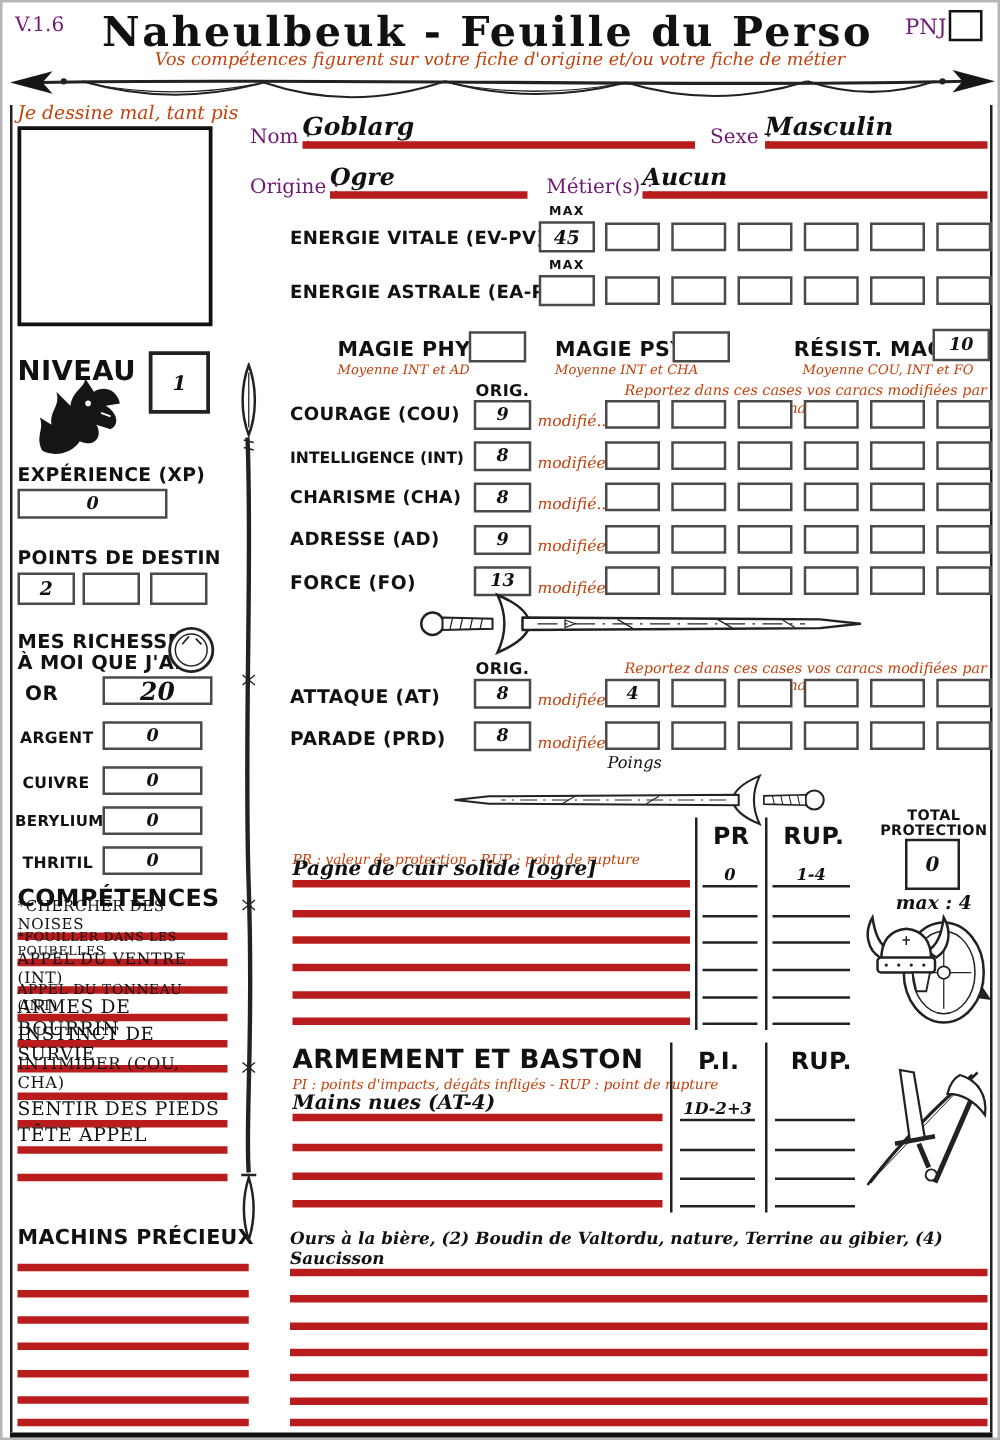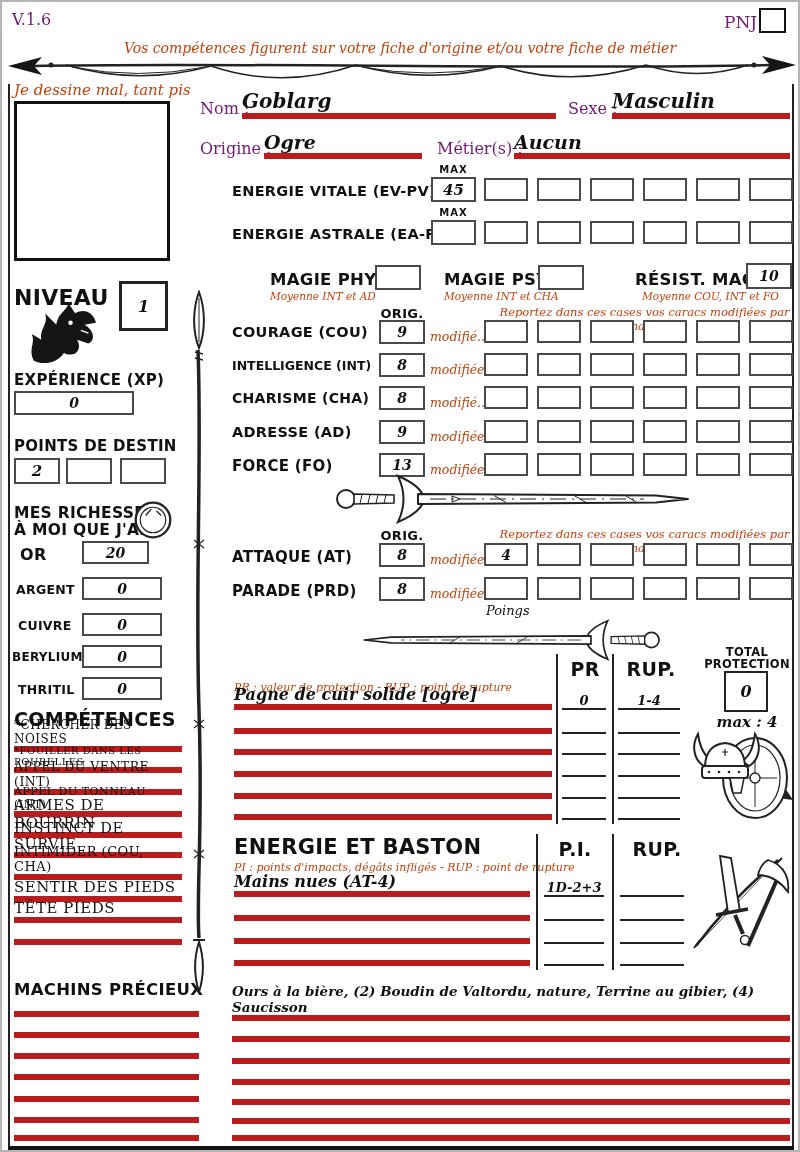--- a/index.html
+++ b/index.html
@@ -22,20 +22,21 @@
   .s0{font-size:12px}.s1{font-size:10px}.s2{font-size:12.5px}.s3{font-size:11px}.s4{font-size:15px}
   .s5{font-size:14.5px}.s6{font-size:13px}.s7{font-size:15px}.s8{font-size:15px}
   svg{display:block;}
 </style>
 </head>
 <body>
 
 <div class="page">
 
   <div class="a f-serif" style="left:10px;top:8px;font-size:16px;">V.1.6</div>
+  <div class="a title" style="left:60px;right:80px;top:4px;font-size:33px;text-align:center;">Naheulbeuk - Feuille du Perso</div>
   <div class="a f-serif" style="left:722px;top:10px;font-size:17px;">PNJ</div>
   <div class="a" style="left:757px;top:6px;width:27px;height:25px;border:2.5px solid #111;box-sizing:border-box;"></div>
   <div class="a f-cal" style="left:100px;right:100px;top:38px;font-size:14px;text-align:center;">Vos compétences figurent sur votre fiche d'origine et/ou votre fiche de métier</div>
 
   <div class="a" style="left:4px;top:50px;width:792px;height:32px;">
     <svg width="792" height="32" viewBox="0 0 792 32">
       <path d="M26,14 C220,10 560,18 766,13" fill="none" stroke="#222" stroke-width="2.5"></path>
       <path d="M60,13 Q132,34 205,14" fill="none" stroke="#222" stroke-width="1.6"></path>
       <path d="M205,14 Q276,38 350,13" fill="none" stroke="#222" stroke-width="1.6"></path>
       <path d="M350,13 Q421,33 495,14" fill="none" stroke="#222" stroke-width="1.6"></path>
@@ -80,40 +81,40 @@
   <div class="a f-head" style="left:12px;top:519px;font-size:15.5px;">À MOI QUE J'AI</div>
   <div class="a" style="left:131px;top:498px;width:40px;height:40px;">
     <svg width="40" height="40" viewBox="0 0 44 44">
       <circle cx="22" cy="22" r="19" fill="#fff" stroke="#222" stroke-width="2.5"></circle>
       <circle cx="22" cy="22" r="14" fill="none" stroke="#222" stroke-width="1.3"></circle>
       <path d="M14,17 L20,10 M26,12 L31,17" stroke="#222" stroke-width="1.5" fill="none"></path>
     </svg>
   </div>
 
   <div class="a f-head" style="left:18px;top:543px;font-size:16px;">OR</div>
-  <div class="a bx f-hand" style="left:80px;top:539px;width:67px;height:23px;font-size:14px;">20</div>
+  <div class="a bx f-hand" style="left:80px;top:539px;width:88px;height:23px;font-size:20px;">20</div>
   <div class="a f-head" style="left:14px;top:580px;font-size:12.5px;">ARGENT</div>
   <div class="a bx f-hand" style="left:80px;top:575px;width:80px;height:23px;font-size:14px;">0</div>
   <div class="a f-head" style="left:16px;top:616px;font-size:12.5px;">CUIVRE</div>
   <div class="a bx f-hand" style="left:80px;top:611px;width:80px;height:23px;font-size:14px;">0</div>
   <div class="a f-head" style="left:10px;top:648px;font-size:12px;">BERYLIUM</div>
   <div class="a bx f-hand" style="left:80px;top:643px;width:80px;height:23px;font-size:14px;">0</div>
   <div class="a f-head" style="left:16px;top:680px;font-size:12.5px;">THRITIL</div>
   <div class="a bx f-hand" style="left:80px;top:675px;width:80px;height:23px;font-size:14px;">0</div>
 
   <div class="a f-head" style="left:12px;top:706px;font-size:19px;">COMPÉTENCES</div>
   <div class="a ul f-skill s0" style="left:12px;top:730px;width:168px;height:20px;">*CHERCHER DES NOISES</div>
   <div class="a ul f-skill s1" style="left:12px;top:751px;width:168px;height:20px;">*FOUILLER DANS LES POUBELLES</div>
   <div class="a ul f-skill s2" style="left:12px;top:773px;width:168px;height:20px;">APPEL DU VENTRE (INT)</div>
   <div class="a ul f-skill s3" style="left:12px;top:795px;width:168px;height:20px;">APPEL DU TONNEAU (INT)</div>
   <div class="a ul f-skill s4" style="left:12px;top:816px;width:168px;height:20px;">ARMES DE BOURRIN</div>
   <div class="a ul f-skill s5" style="left:12px;top:836px;width:168px;height:20px;">INSTINCT DE SURVIE</div>
   <div class="a ul f-skill s6" style="left:12px;top:858px;width:168px;height:20px;">INTIMIDER (COU, CHA)</div>
   <div class="a ul f-skill s7" style="left:12px;top:880px;width:168px;height:20px;">SENTIR DES PIEDS</div>
-  <div class="a ul f-skill s8" style="left:12px;top:901px;width:168px;height:20px;">TÊTE PIEDS</div>
+  <div class="a ul f-skill s8" style="left:12px;top:901px;width:168px;height:20px;">TÊTE APPEL</div>
   <div class="a ul" style="left:12px;top:923px;width:168px;height:20px;"></div>
 
   <div class="a f-head" style="left:12px;top:978px;font-size:16.5px;">MACHINS PRÉCIEUX</div>
   <div class="a ul" style="left:12px;top:995px;width:185px;height:20px;"></div>
   <div class="a ul" style="left:12px;top:1016px;width:185px;height:20px;"></div>
   <div class="a ul" style="left:12px;top:1037px;width:185px;height:20px;"></div>
   <div class="a ul" style="left:12px;top:1058px;width:185px;height:20px;"></div>
   <div class="a ul" style="left:12px;top:1080px;width:185px;height:20px;"></div>
   <div class="a ul" style="left:12px;top:1101px;width:185px;height:20px;"></div>
   <div class="a ul" style="left:12px;top:1119px;width:185px;height:20px;"></div>
@@ -345,21 +346,21 @@
       <rect x="10" y="38" width="46" height="12" rx="3" fill="#fff" stroke="#222" stroke-width="2"></rect>
       <circle cx="17" cy="44" r="1.3" fill="#222"></circle>
         <circle cx="27" cy="44" r="1.3" fill="#222"></circle>
       <circle cx="37" cy="44" r="1.3" fill="#222"></circle>
         <circle cx="47" cy="44" r="1.3" fill="#222"></circle>
       <path d="M30,24 L36,24 M33,21 L33,28" stroke="#222" stroke-width="1.2"></path>
       <path d="M38,50 L52,50 L49,65 L41,65 Z" fill="#fff" stroke="#222" stroke-width="1.5"></path>
     </svg>
   </div>
 
-  <div class="a f-head" style="left:232px;top:833px;font-size:21px;">ENERGIE ET BASTON</div>
+  <div class="a f-head" style="left:232px;top:833px;font-size:21px;">ARMEMENT ET BASTON</div>
   <div class="a f-cal" style="left:232px;top:859px;font-size:11px;">PI : points d'impacts, dégâts infligés - RUP : point de rupture</div>
   <div class="a vsep" style="left:534px;top:832px;height:136px;"></div>
   <div class="a vsep" style="left:610px;top:832px;height:136px;"></div>
   <div class="a f-head" style="left:536px;top:836px;width:74px;font-size:19px;text-align:center;">P.I.</div>
   <div class="a f-head" style="left:612px;top:836px;width:86px;font-size:19px;text-align:center;">RUP.</div>
 
   <div class="a ul f-hand" style="left:232px;top:871px;width:296px;height:24px;font-size:16px;">Mains nues (AT-4)</div>
   <div class="a cell f-hand" style="left:542px;top:871px;width:60px;height:24px;font-size:13px;">1D-2+3</div>
   <div class="a cell" style="left:618px;top:871px;width:64px;height:24px;"></div>
 

